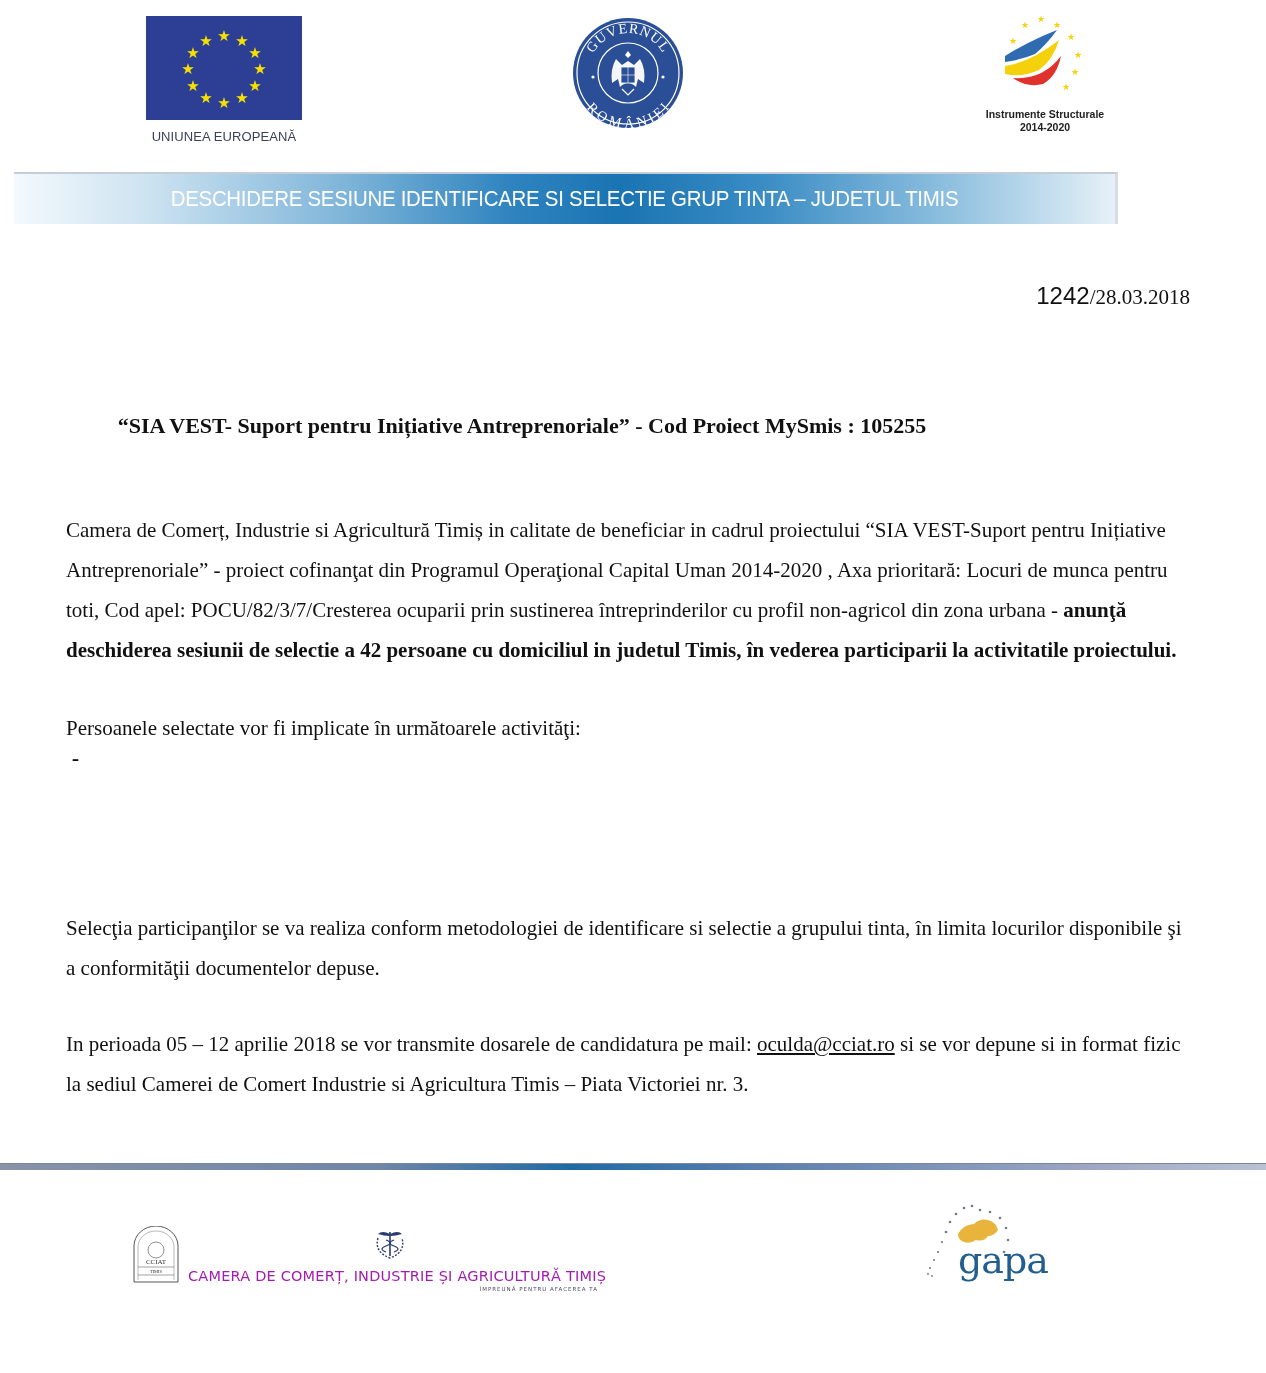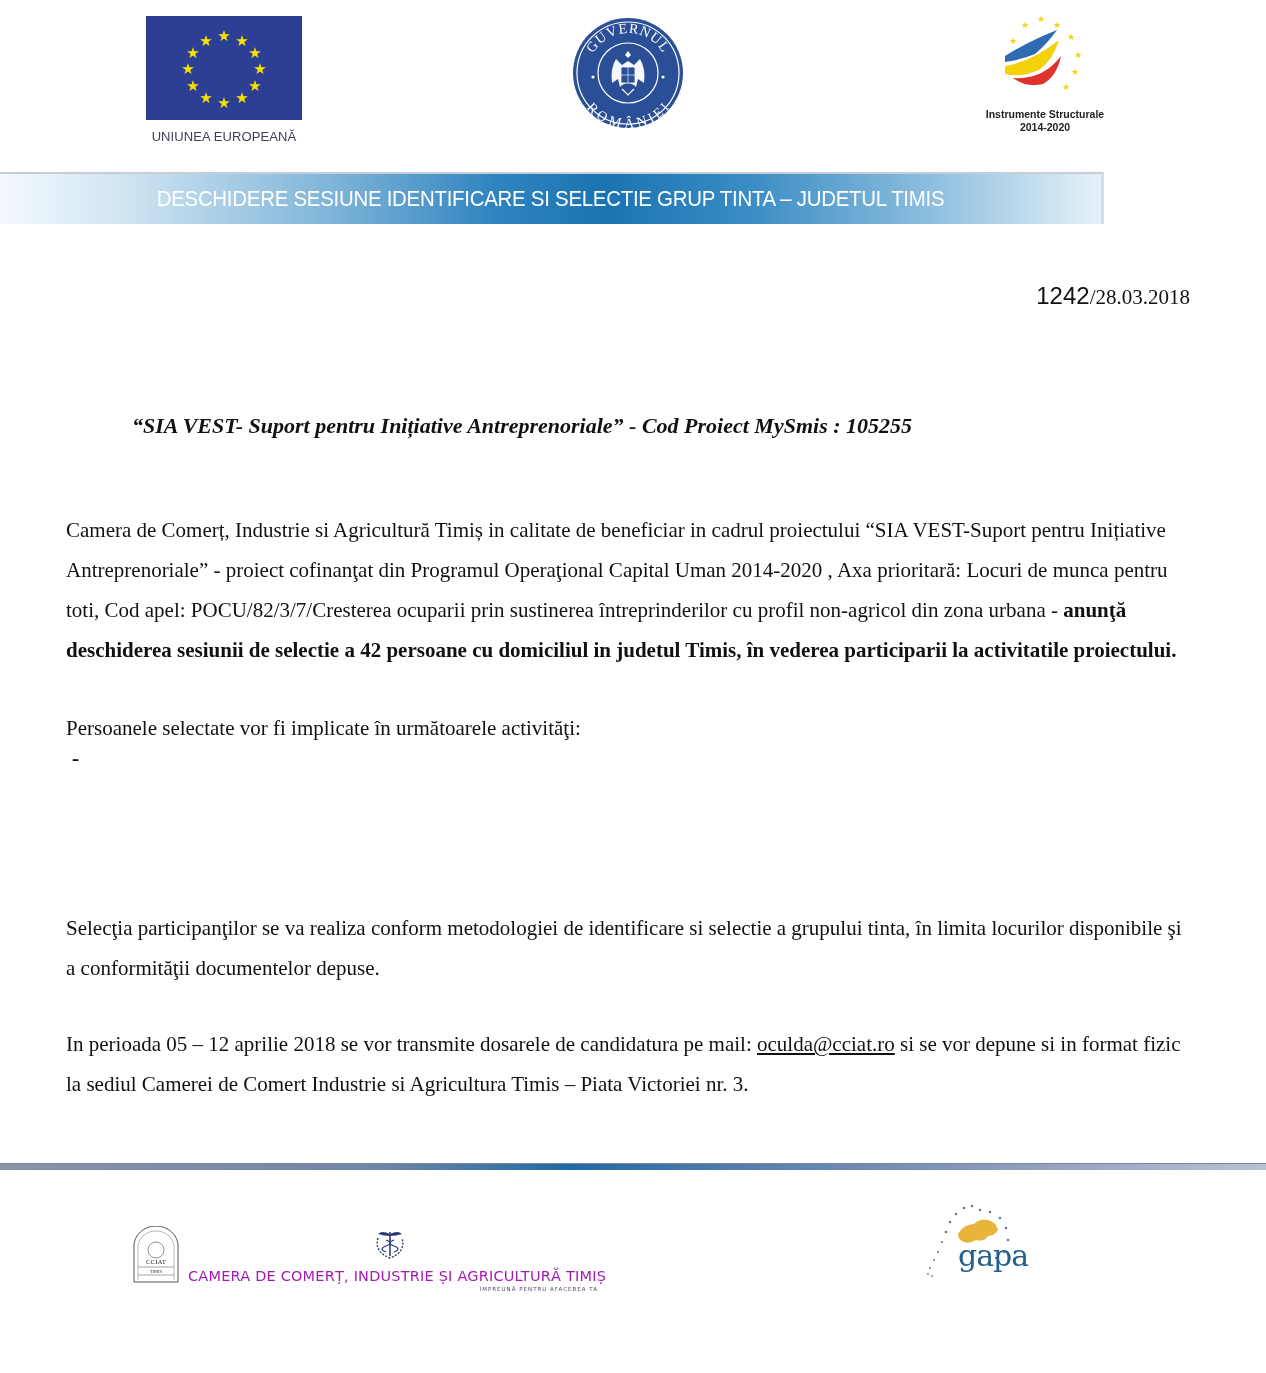--- a/index.html
+++ b/index.html
@@ -15,31 +15,31 @@
 
   .gov-logo { left: 572px; top: 17px; width: 112px; height: 112px; }
   .gov-seal { width: 112px; height: 112px; }
 
   .is-logo { left: 975px; top: 8px; width: 140px; }
   .is-emblem { width: 100px; height: 100px; margin-left: 20px; display: block; }
   .is-caption { font-family: "Liberation Sans", sans-serif; font-weight: bold; font-size: 10.5px; color: #222; text-align: center; line-height: 13px; }
 
   
   .banner {
-    position: absolute; left: 0; top: 172px; width: 1104px; height: 52px;
+    position: absolute; left: 14px; top: 172px; width: 1104px; height: 52px;
     background: linear-gradient(90deg, #f4f9fd 0%, #cde3f1 12%, #7fb5d9 30%, #2f84bf 45%, #1a74b2 55%, #3a8cc4 68%, #8fc0df 85%, #e6f1f8 100%);
     border-top: 2px solid #c6cdd6; border-right: 3px solid #d5dce4;
     display: flex; align-items: center; justify-content: center;
   }
   .banner-title { font-family: "Liberation Sans", sans-serif; font-size: 22px; color: #ffffff; letter-spacing: -0.3px; transform: scaleX(0.93); }
 
   
   .ref-no { position: absolute; right: 76px; top: 282px; font-size: 21px; }
   .ref-no .num { font-family: "Liberation Sans", sans-serif; font-size: 24px; }
-  .project-title { position: absolute; left: 0; width: 1044px; top: 413px; text-align: center; font-weight: bold; font-size: 22px; font-style: italic; }
+  .project-title { position: absolute; left: 0; width: 1044px; top: 413px; text-align: center; font-weight: bold; font-size: 22px; }
 
   .para { position: absolute; left: 66px; width: 1130px; font-size: 21px; line-height: 40px; }
   .p1 { top: 510px; }
   .p2 { top: 708px; }
   .bullets { position: absolute; left: 66px; top: 742px; width: 1100px; font-size: 21px; line-height: 33.5px; list-style: none; }
   .bullets li { position: relative; padding-left: 44px; }
   .bullets li .dash { position: absolute; left: 6px; top: 0; }
   .p3 { top: 908px; }
   .p4 { top: 1024px; }
   b { font-weight: bold; }
@@ -48,21 +48,21 @@
   
   .footer-rule {
     position: absolute; left: 0; top: 1163px; width: 1266px; height: 7px;
     background: linear-gradient(90deg, #8893a8 0%, #6f86a8 30%, #1f6aa4 45%, #5a7fae 60%, #9aa5c2 85%, #b9c2d4 100%);
     border-top: 1px solid #7c869a;
   }
   .cciat-logo { position: absolute; left: 132px; top: 1226px; width: 470px; height: 70px; }
   .cciat-text { position: absolute; left: 56px; top: 42px; font-family: "DejaVu Sans", sans-serif; font-size: 14.5px; color: #a21caf; letter-spacing: 0.2px; white-space: nowrap; }
   .cciat-tag { position: absolute; right: 4px; top: 60px; font-family: "DejaVu Sans", sans-serif; font-size: 5.5px; color: #4a4a66; letter-spacing: 1px; }
   .gapa-logo { position: absolute; left: 920px; top: 1200px; width: 150px; height: 115px; }
-  .gapa-word { position: absolute; left: 38px; top: 38px; font-family: "DejaVu Serif", serif; font-size: 30px; color: #235f8e; letter-spacing: -1px; }
+  .gapa-word { position: absolute; left: 38px; top: 38px; font-family: "DejaVu Serif", serif; font-size: 38px; color: #235f8e; letter-spacing: -1px; }
 </style>
 </head>
 <body>
 
 <div class="logo eu-logo">
   <div class="eu-flag">
     <span class="star" style="left:78px;top:20px">★</span>
     <span class="star" style="left:96px;top:25px">★</span>
     <span class="star" style="left:109px;top:37px">★</span>
     <span class="star" style="left:114px;top:53px">★</span>

